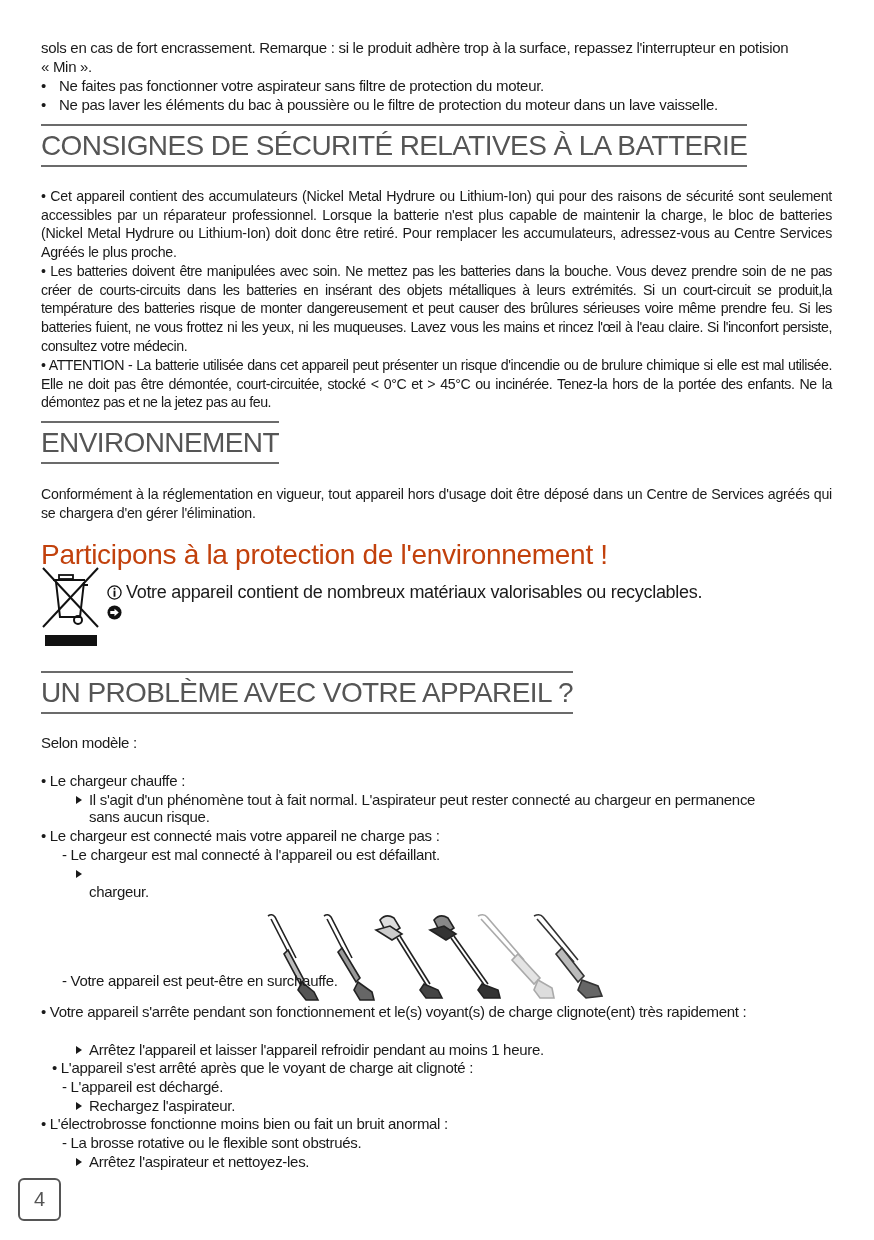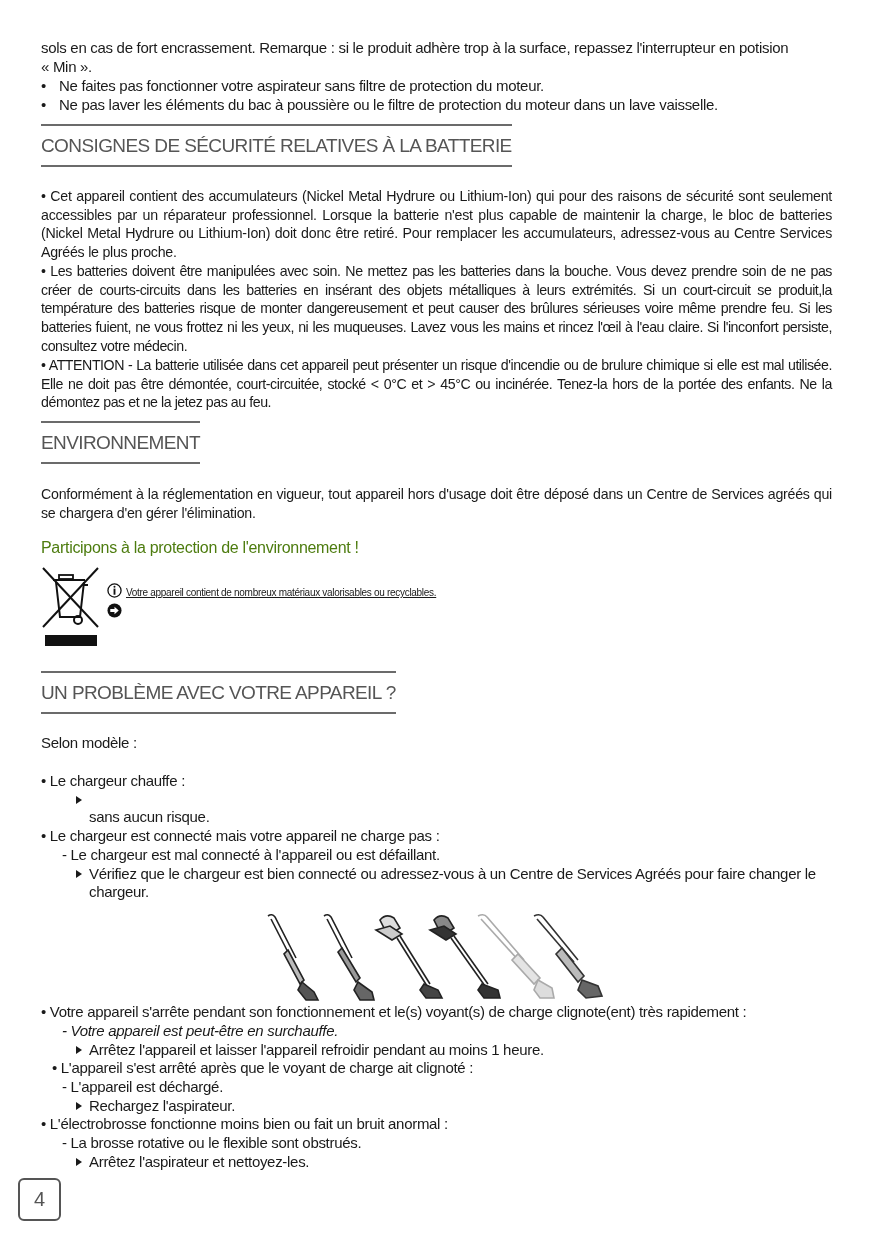--- a/index.html
+++ b/index.html
@@ -18,43 +18,43 @@
     text-align: justify;
     letter-spacing: -0.25px;
   }
   .para.tight { letter-spacing: -0.45px; }
   .line { left: 41px; font-size: 15px; line-height: 18.7px; letter-spacing: -0.3px; white-space: nowrap; }
   .heading {
     left: 41px;
     border-top: 2px solid #6b6b6b;
     border-bottom: 2px solid #6b6b6b;
     color: #555555;
-    font-size: 19px;
+    font-size: 28px;
     line-height: 36px;
     letter-spacing: -0.6px;
     white-space: nowrap;
     padding: 2px 0 1px 0;
   }
   .subheading {
-    left: 41px; font-size: 16px; color: #4d7c0f; letter-spacing: -0.3px; white-space: nowrap;
+    left: 41px; font-size: 28px; color: #c2410c; letter-spacing: -0.3px; white-space: nowrap;
   }
   .bul { display: inline-block; width: 18px; }
   .tri {
     display: inline-block; width: 0; height: 0;
     border-top: 4.5px solid transparent; border-bottom: 4.5px solid transparent;
     border-left: 6px solid #1a1a1a;
     margin-right: 7px; vertical-align: 1px;
   }
   .pagebox {
     left: 18px; top: 1178px; width: 43px; height: 43px;
     border: 2px solid #555; border-radius: 6px;
     color: #555; font-size: 20px; text-align: center; line-height: 38px;
   }
   .weee { left: 40px; top: 565px; width: 62px; height: 82px; }
-  .env-line { left: 107px; font-size: 10px; line-height: 19px; white-space: nowrap; letter-spacing: -0.3px; text-decoration: underline; }
+  .env-line { left: 107px; font-size: 18px; line-height: 19px; white-space: nowrap; letter-spacing: -0.3px; }
   .ico { display: inline-block; width: 15px; height: 15px; vertical-align: -2px; margin-right: 4px; }
   .illus { left: 262px; top: 910px; width: 350px; height: 92px; }
 </style>
 </head>
 <body>
 
 <div class="abs line" style="top:39px;">sols en cas de fort encrassement. Remarque : si le produit adhère trop à la surface, repassez l'interrupteur en potision</div>
 <div class="abs line" style="top:58px;text-align:center;">« Min ».</div>
 <div class="abs line" style="top:77px;">
   <span class="bul">•</span><span>Ne faites pas fonctionner votre aspirateur sans filtre de protection du moteur.</span>
@@ -95,27 +95,27 @@
     <circle cx="8" cy="8" r="7.5" fill="#111"></circle>
     <path d="M3.5 6.5 H8 V4 L12.5 8 L8 12 V9.5 H3.5 Z" fill="#fff"></path>
   </svg>
 </div>
 
 <div class="abs heading" style="top:671px;">UN PROBLÈME AVEC VOTRE APPAREIL ?</div>
 <div class="abs line" style="top:734px;">Selon modèle :</div>
 
 <div class="abs line" style="top:772px;text-align:right;">• Le chargeur chauffe :</div>
 <div class="abs line" style="top:791px; left:76px;">
-  <span class="tri"></span>
+  <span class="tri"></span><span>Il s'agit d'un phénomène tout à fait normal. L'aspirateur peut rester connecté au chargeur en permanence</span>
 </div>
 <div class="abs line" style="top:808px; left:89px;">sans aucun risque.</div>
 <div class="abs line" style="top:827px;text-align:center;">• Le chargeur est connecté mais votre appareil ne charge pas :</div>
 <div class="abs line" style="top:846px; left:62px;">- Le chargeur est mal connecté à l'appareil ou est défaillant.</div>
 <div class="abs line" style="top:865px; left:76px;">
-  <span class="tri"></span><span>Vérifiez que le chargeur est bien connecté ou adressez-vous à un Centre de Services Agréés pour faire changer le</span>
+  <span class="tri"></span>
 </div>
 <div class="abs line" style="top:883px; left:89px;">chargeur.</div>
 
 <svg class="abs illus" viewBox="0 0 350 92">
   <g stroke="#222" fill="none" stroke-width="1.6">
 
     <path d="M6 6 Q10 3 13 7 L34 48"></path>
       <path d="M9 9 L30 50"></path>
     <path d="M26 40 L42 70 L38 74 L22 44 Z" fill="#bbb"></path>
     <path d="M40 72 L52 82 L56 90 L44 90 L36 80 Z" fill="#555"></path>
@@ -153,21 +153,21 @@
   <g stroke="#333" fill="none" stroke-width="1.6">
 
     <path d="M272 6 Q278 3 281 7 L316 50"></path>
       <path d="M275 9 L312 52"></path>
     <path d="M300 38 L322 66 L316 72 L294 44 Z" fill="#bbb"></path>
     <path d="M320 70 L336 76 L340 86 L324 88 L316 80 Z" fill="#666"></path>
   </g>
 </svg>
 
 <div class="abs line" style="top:1003px;">• Votre appareil s'arrête pendant son fonctionnement et le(s) voyant(s) de charge clignote(ent) très rapidement :</div>
-<div class="abs line" style="top:1022px; left:62px;font-style:italic;">- Votre appareil est peut-être en surchauffe.</div>
+<div class="abs line" style="top:972px; left:62px;">- Votre appareil est peut-être en surchauffe.</div>
 <div class="abs line" style="top:1041px; left:76px;">
   <span class="tri"></span><span>Arrêtez l'appareil et laisser l'appareil refroidir pendant au moins 1 heure.</span>
 </div>
 <div class="abs line" style="top:1059px;margin-left:11px;">• L'appareil s'est arrêté après que le voyant de charge ait clignoté :</div>
 <div class="abs line" style="top:1078px; left:62px;">- L'appareil est déchargé.</div>
 <div class="abs line" style="top:1097px; left:76px;">
   <span class="tri"></span><span>Rechargez l'aspirateur.</span>
 </div>
 <div class="abs line" style="top:1115px;">• L'électrobrosse fonctionne moins bien ou fait un bruit anormal :</div>
 <div class="abs line" style="top:1134px; left:62px;">- La brosse rotative ou le flexible sont obstrués.</div>

